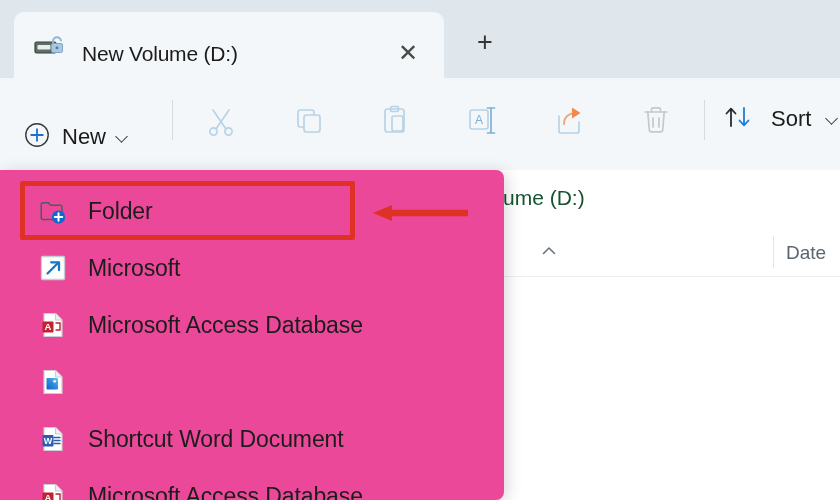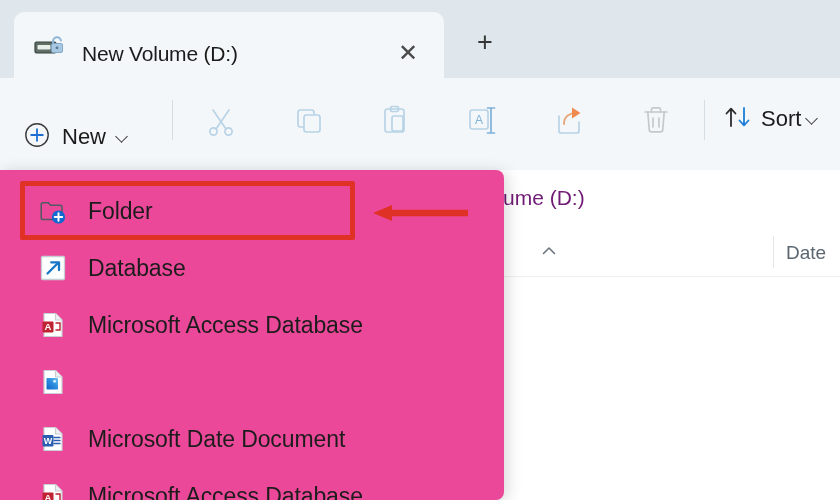--- a/index.html
+++ b/index.html
@@ -135,21 +135,21 @@
     height: 44px;
     cursor: pointer;
   }
   .tb-sort {
     position: absolute;
     left: 722px;
     top: 18px;
     height: 46px;
     display: flex;
     align-items: center;
-    gap: 5px;
+    gap: 15px;
     cursor: pointer;
   }
   .tb-sort-label {
     font-size: 22px;
     color: #1b1b1b;
   }
 
   
   .content {
     position: absolute;
@@ -165,21 +165,21 @@
     width: 840px;
     height: 58px;
     background: #ffffff;
     border-bottom: 1px solid #eceff1;
   }
   .addr-text {
     position: absolute;
     left: 503px;
     top: 16px;
     font-size: 21px;
-    color: #701a75;
+    color: #14532d;
     white-space: nowrap;
   }
   .col-header {
     position: absolute;
     left: 0;
     top: 58px;
     width: 840px;
     height: 48px;
     background: #ffffff;
     border-bottom: 1px solid #eceff1;
@@ -410,21 +410,21 @@
     </div>
 
     <div class="menu-item" style="top:70px">
       <span class="mi-icon">
         <svg width="30" height="30" viewBox="0 0 30 30">
           <rect x="3.5" y="3.5" width="23" height="23" rx="1.2" fill="#fdfefe" stroke="#c6ced4" stroke-width="1.3"></rect>
           <path d="M9.5 20.5 L20 10" stroke="#1878c8" stroke-width="2.3" stroke-linecap="round"></path>
           <path d="M13.2 9.3 H21 v7.8" fill="none" stroke="#1878c8" stroke-width="2.3" stroke-linecap="round" stroke-linejoin="round"></path>
         </svg>
       </span>
-      <span class="mi-label">Database</span>
+      <span class="mi-label">Microsoft</span>
     </div>
 
     <div class="menu-item" style="top:127px">
       <span class="mi-icon">
         <svg width="30" height="30" viewBox="0 0 30 30">
           <path d="M6 3.5 h11.5 L24 10 v16.5 H6 Z" fill="#ffffff" stroke="#c9ced2" stroke-width="1.2" stroke-linejoin="round"></path>
           <path d="M17.5 3.5 v6.5 H24" fill="#eef1f3" stroke="#c9ced2" stroke-width="1.2" stroke-linejoin="round"></path>
           <rect x="4.5" y="11.5" width="11" height="11" rx="1" fill="#bf2231"></rect>
           <text x="10" y="20" font-family="Liberation Sans, sans-serif" font-size="9.5" font-weight="bold" fill="#ffffff" text-anchor="middle">A</text>
           <path d="M17.5 13 h4.5 v7 h-4.5" fill="none" stroke="#bf2231" stroke-width="1.4"></path>
@@ -458,21 +458,21 @@
           <path d="M17.5 3.5 v6.5 H24" fill="#eef1f3" stroke="#c9ced2" stroke-width="1.2" stroke-linejoin="round"></path>
           <g stroke="#2b5eb0" stroke-width="1.3" stroke-linecap="round">
             <path d="M16 13.5 h6"></path>
               <path d="M16 16.5 h6"></path>
               <path d="M16 19.5 h6"></path>
           </g>
           <rect x="4.5" y="11" width="11" height="11.5" rx="1" fill="#2b5eb0"></rect>
           <text x="10" y="19.7" font-family="Liberation Sans, sans-serif" font-size="9" font-weight="bold" fill="#ffffff" text-anchor="middle">W</text>
         </svg>
       </span>
-      <span class="mi-label">Microsoft Date Document</span>
+      <span class="mi-label">Shortcut Word Document</span>
     </div>
 
     <div class="menu-item" style="top:298px">
       <span class="mi-icon">
         <svg width="30" height="30" viewBox="0 0 30 30">
           <path d="M6 3.5 h11.5 L24 10 v16.5 H6 Z" fill="#ffffff" stroke="#c9ced2" stroke-width="1.2" stroke-linejoin="round"></path>
           <path d="M17.5 3.5 v6.5 H24" fill="#eef1f3" stroke="#c9ced2" stroke-width="1.2" stroke-linejoin="round"></path>
           <rect x="4.5" y="11.5" width="11" height="11" rx="1" fill="#bf2231"></rect>
           <text x="10" y="20" font-family="Liberation Sans, sans-serif" font-size="9.5" font-weight="bold" fill="#ffffff" text-anchor="middle">A</text>
           <path d="M17.5 13 h4.5 v7 h-4.5" fill="none" stroke="#bf2231" stroke-width="1.4"></path>

